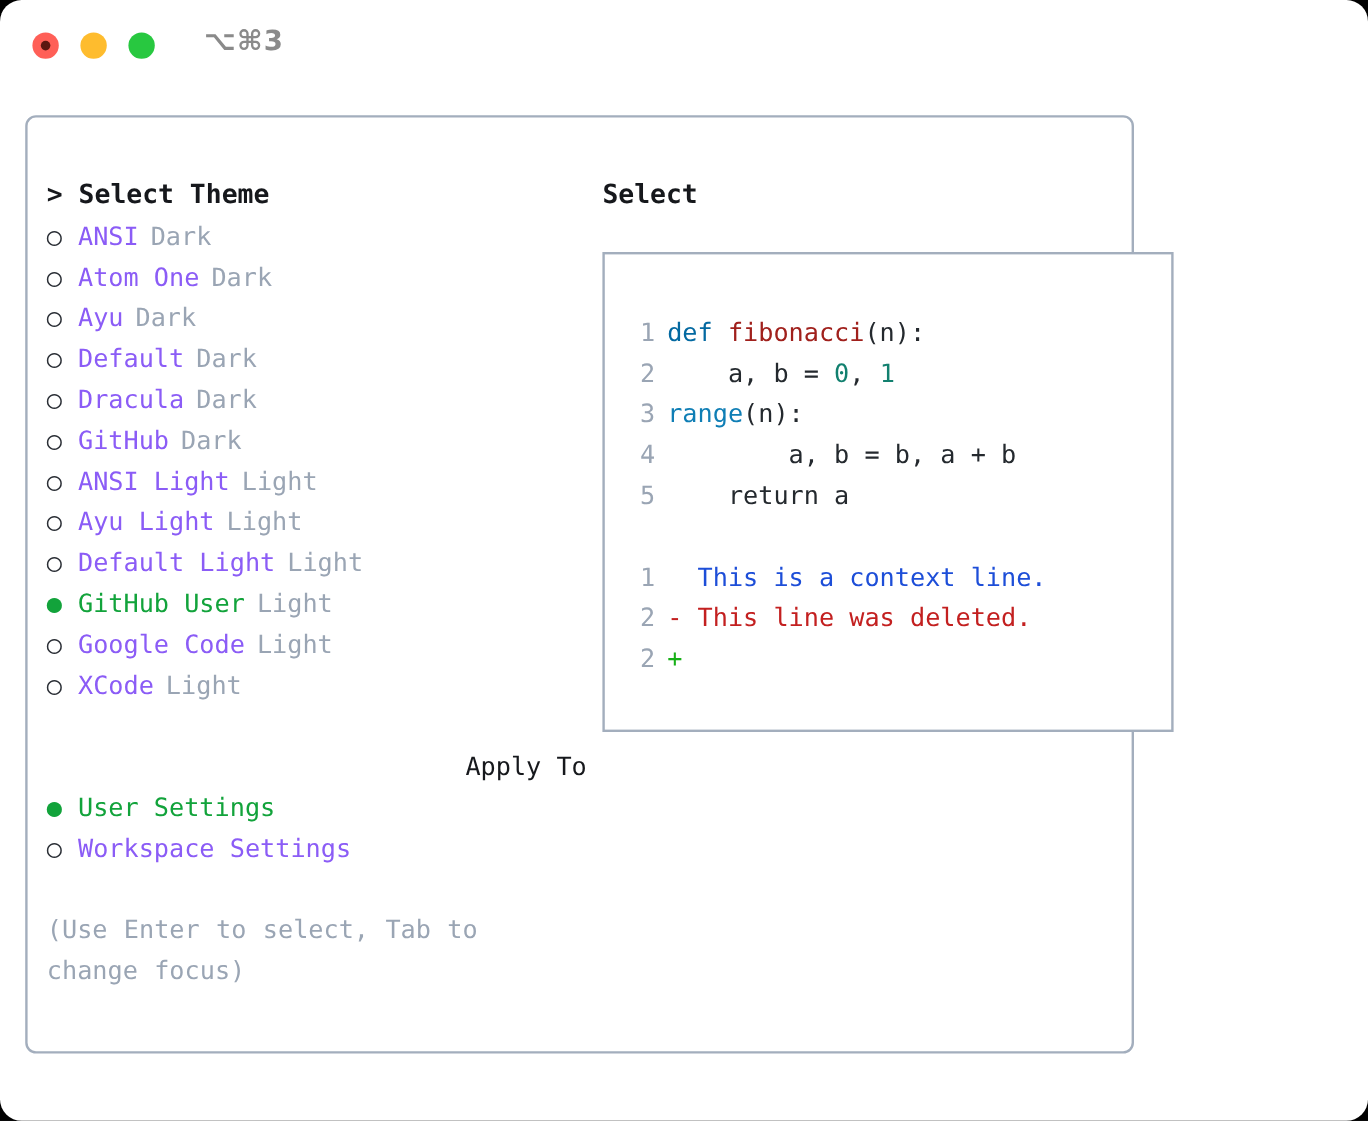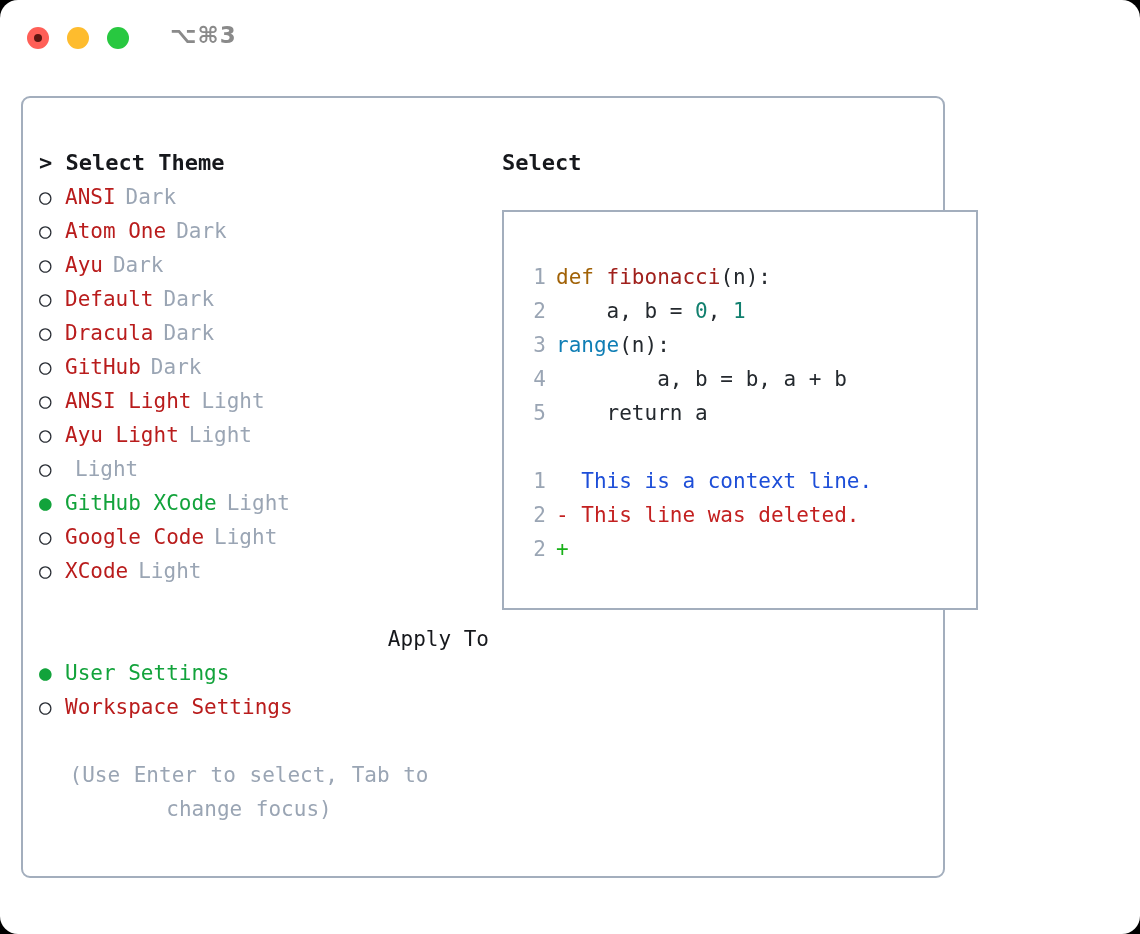--- a/index.html
+++ b/index.html
@@ -98,21 +98,21 @@
     white-space: pre;
   }
   .bullet {
     display: inline-block;
     width: 26px;
     flex: 0 0 26px;
     color: #2b2f36;
     font-size: 21px;
   }
   .bullet.on { color: #12a33b; }
-  .row-label { color: #b91c1c; }
+  .row-label { color: #8b5cf6; }
   .row.selected .row-label { color: #12a33b; }
   .row-tag {
     color: #9aa5b4;
     margin-left: 10px;
   }
 
   .section-gap { height: 34px; }
 
   .section-title {
     font-size: 21px;
@@ -123,21 +123,20 @@
     text-align: right;
   }
 
   .hint {
     margin-top: 34px;
     font-size: 21px;
     line-height: 34px;
     color: #9aa5b4;
     width: 420px;
     word-spacing: 1px;
-    text-align: center;
   }
 
   
   .right-col {
     position: absolute;
     left: 479px;
     top: 48px;
     width: 500px;
   }
   .preview-header {
@@ -166,21 +165,21 @@
   .ln {
     display: inline-block;
     width: 22px;
     flex: 0 0 22px;
     text-align: right;
     color: #9aa5b4;
     margin-right: 10px;
   }
   .code-text { color: #24292e; }
 
-  .tok-def   { color: #a16207; }
+  .tok-def   { color: #0369a1; }
   .tok-fn    { color: #a0201c; }
   .tok-num   { color: #12806f; }
   .tok-call  { color: #0f7eb5; }
   .tok-punct { color: #24292e; }
 
   .diff-gap { height: 34px; }
   .diff-ctx { color: #1d4ed8; }
   .diff-del { color: #c32020; }
   .diff-add { color: #18b018; }
 </style>
@@ -204,22 +203,22 @@
 
       <div id="theme-list">
           <div class="row"><span class="bullet">○</span><span class="row-label">ANSI</span><span class="row-tag">Dark</span></div>
           <div class="row"><span class="bullet">○</span><span class="row-label">Atom One</span><span class="row-tag">Dark</span></div>
           <div class="row"><span class="bullet">○</span><span class="row-label">Ayu</span><span class="row-tag">Dark</span></div>
           <div class="row"><span class="bullet">○</span><span class="row-label">Default</span><span class="row-tag">Dark</span></div>
           <div class="row"><span class="bullet">○</span><span class="row-label">Dracula</span><span class="row-tag">Dark</span></div>
           <div class="row"><span class="bullet">○</span><span class="row-label">GitHub</span><span class="row-tag">Dark</span></div>
           <div class="row"><span class="bullet">○</span><span class="row-label">ANSI Light</span><span class="row-tag">Light</span></div>
           <div class="row"><span class="bullet">○</span><span class="row-label">Ayu Light</span><span class="row-tag">Light</span></div>
-          <div class="row"><span class="bullet">○</span><span class="row-tag">Light</span></div>
-          <div class="row selected"><span class="bullet on">●</span><span class="row-label">GitHub XCode</span><span class="row-tag">Light</span></div>
+          <div class="row"><span class="bullet">○</span><span class="row-label">Default Light</span><span class="row-tag">Light</span></div>
+          <div class="row selected"><span class="bullet on">●</span><span class="row-label">GitHub User</span><span class="row-tag">Light</span></div>
           <div class="row"><span class="bullet">○</span><span class="row-label">Google Code</span><span class="row-tag">Light</span></div>
           <div class="row"><span class="bullet">○</span><span class="row-label">XCode</span><span class="row-tag">Light</span></div>
         </div>
 
       <div class="section-gap"></div>
 
       <div class="section-title">Apply To</div>
 
       <div id="apply-to-list">
           <div class="row selected"><span class="bullet on">●</span><span class="row-label">User Settings</span></div>

